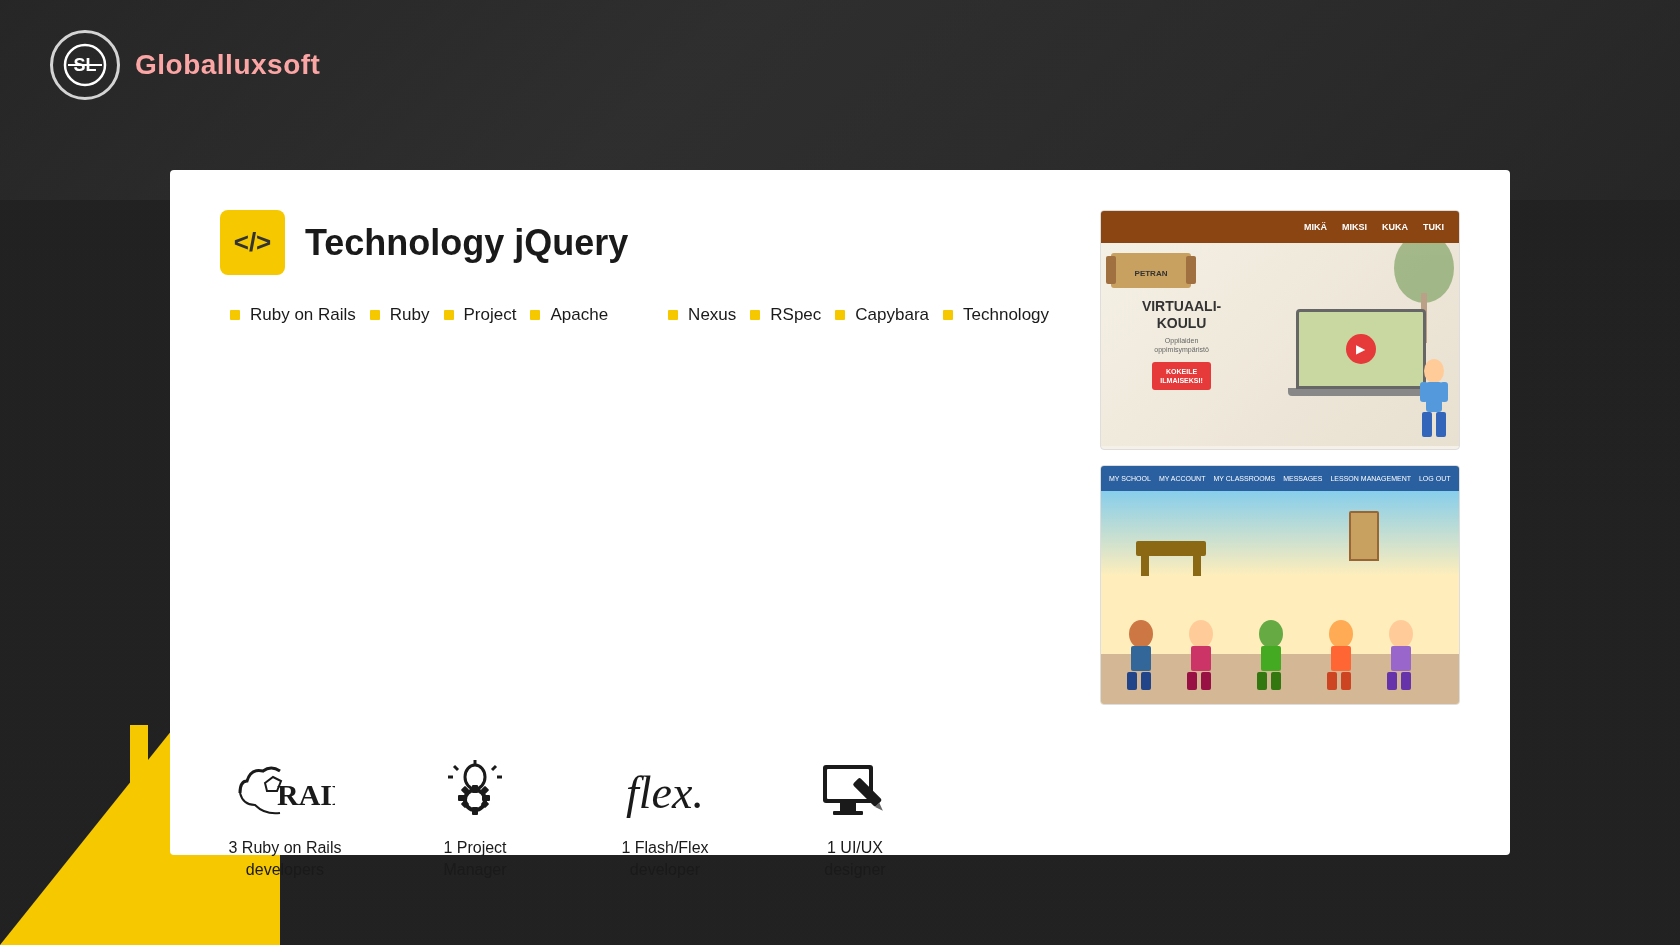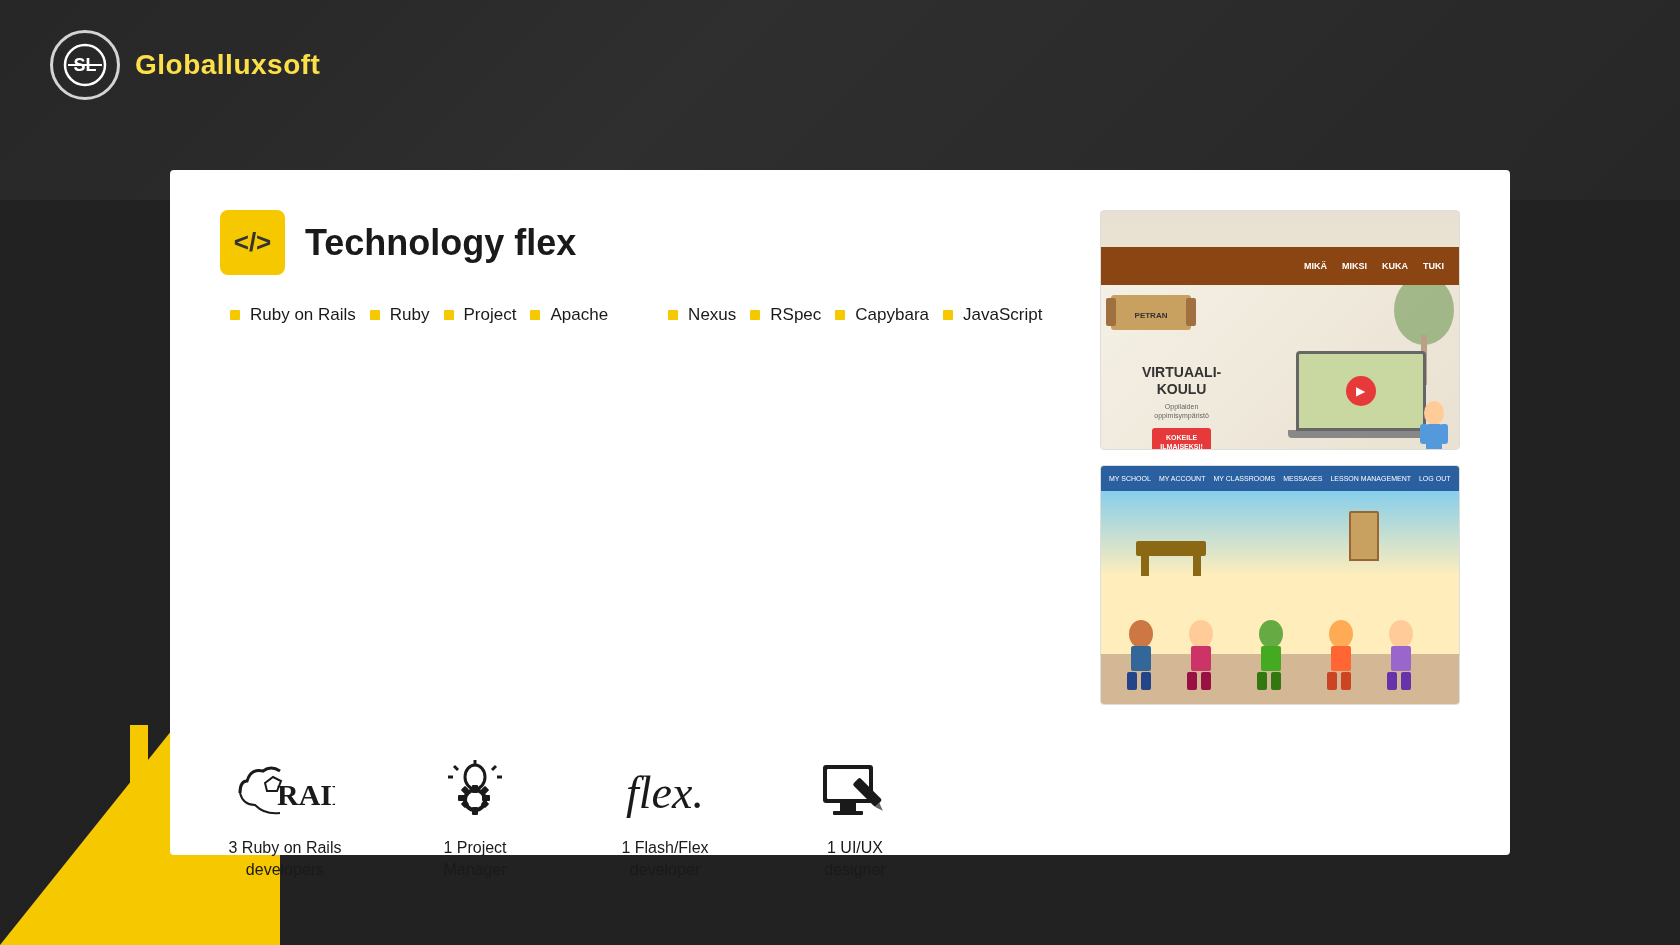--- a/index.html
+++ b/index.html
@@ -46,21 +46,21 @@
       width: 70px;
       height: 70px;
       border-radius: 50%;
       border: 3px solid rgba(255,255,255,0.8);
       display: flex;
       align-items: center;
       justify-content: center;
     }
 
     .logo-text {
-      color: #fde047;
+      color: #fca5a5;
       font-size: 28px;
       font-weight: 600;
       letter-spacing: 0.5px;
     }
 
     
     .yellow-triangle {
       position: absolute;
       bottom: 0;
       left: 0;
@@ -182,27 +182,26 @@
       border: 1px solid #ddd;
     }
 
     
     .screenshot1 {
       background: linear-gradient(to bottom, #e8e0d0, #f5f0e8);
     }
 
     .screenshot1-nav {
       background: #8B4513;
-      height: 38px;
+      height: 32px;
       display: flex;
       align-items: center;
       justify-content: flex-end;
       gap: 15px;
       padding-right: 15px;
-      margin-top: 36px;
     }
 
     .screenshot1-nav span {
       color: white;
       font-size: 9px;
       font-weight: 600;
     }
 
     .screenshot1-body {
       display: flex;
@@ -393,21 +392,21 @@
 
 <div class="main-card">
 
   <div class="tech-stack-section">
     <div class="tech-left">
 
       <div class="section-header">
         <div class="section-icon">
           <span>&lt;/&gt;</span>
         </div>
-        <h2 class="section-title">Technology flex</h2>
+        <h2 class="section-title">Technology jQuery</h2>
       </div>
 
       <div class="tech-columns">
 
         <div class="tech-col">
           <div class="tech-item">
             <span class="bullet"></span>
             <span>Ruby on Rails</span>
           </div>
           <div class="tech-item">
@@ -432,21 +431,21 @@
           <div class="tech-item">
             <span class="bullet"></span>
             <span>RSpec</span>
           </div>
           <div class="tech-item">
             <span class="bullet"></span>
             <span>Capybara</span>
           </div>
           <div class="tech-item">
             <span class="bullet"></span>
-            <span>JavaScript</span>
+            <span>Technology</span>
           </div>
         </div>
 
       </div>
     </div>
 
     <div class="screenshots-right">
 
       <div class="screenshot-box screenshot1">
         <div class="screenshot1-nav">
@@ -462,21 +461,21 @@
             <rect x="47" y="60" width="6" height="50" fill="#8B5E3C"></rect>
           </svg>
 
           <svg style="position:absolute;left:5px;top:5px;width:90px;height:45px" viewBox="0 0 90 45">
             <rect x="5" y="5" width="80" height="35" fill="#c8a060" rx="3"></rect>
             <rect x="0" y="8" width="10" height="28" fill="#a07040" rx="2"></rect>
             <rect x="80" y="8" width="10" height="28" fill="#a07040" rx="2"></rect>
             <text x="45" y="28" text-anchor="middle" fill="#333" font-size="8" font-weight="700">PETRAN</text>
           </svg>
 
-          <div class="screenshot1-left" style="padding-top:79px">
+          <div class="screenshot1-left" style="padding-top:55px">
             <div class="virt-title">VIRTUAALI-<br>KOULU</div>
             <div class="virt-subtitle">Oppilaiden<br>oppimisympäristö</div>
             <div class="kokeile-btn">KOKEILE<br>ILMAISEKSI!</div>
           </div>
           <div class="screenshot1-right">
             <div style="display:flex;flex-direction:column;align-items:center;margin-top:15px">
               <div class="laptop-screen">
                 <div class="play-btn">▶</div>
               </div>
               <div class="laptop-base"></div>

